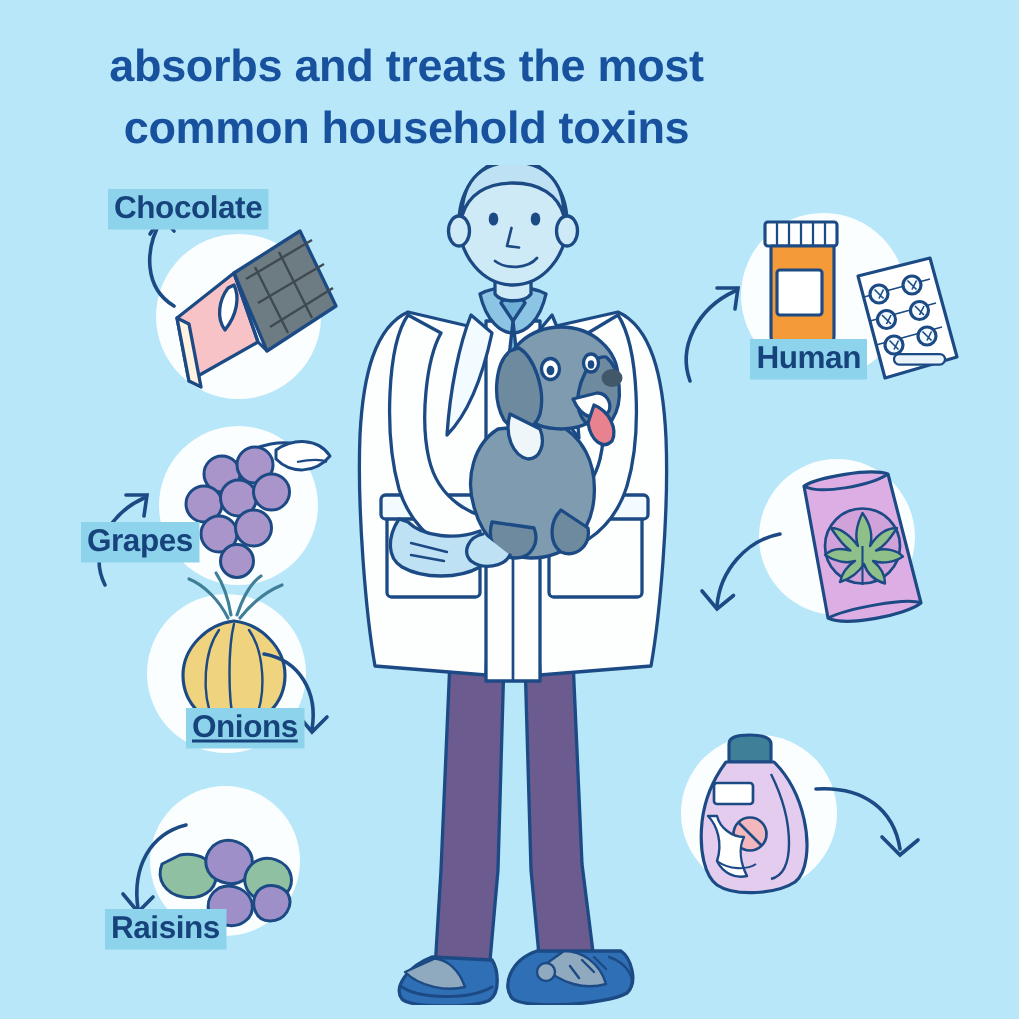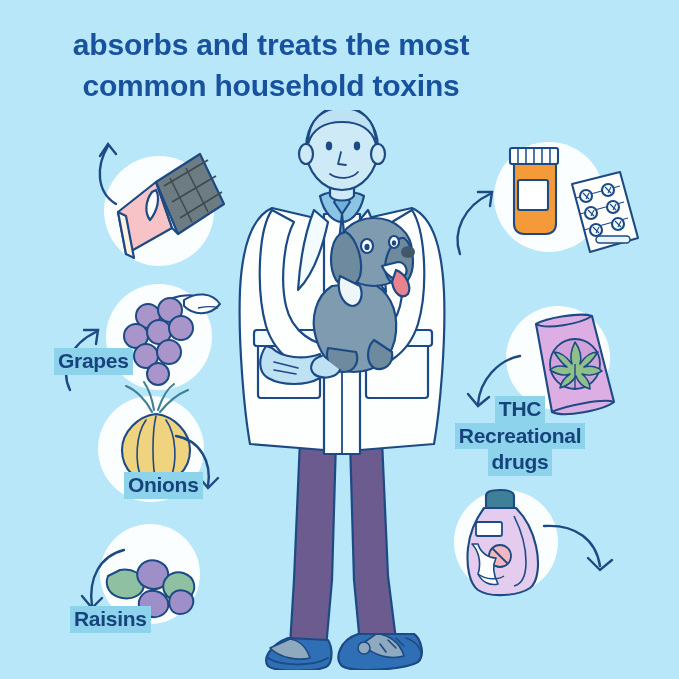--- a/index.html
+++ b/index.html
@@ -150,20 +150,23 @@
     </div>
     <div class="arrow" style="left:0px;top:6px;">
       <svg width="60" height="80" viewBox="0 0 60 80">
         <g fill="none" stroke="#1c4a84" stroke-width="2.4" stroke-linecap="round">
           <path d="M34 74 C14 62 14 36 26 16"></path>
           <path d="M18 26 L26 14 L34 24"></path>
         </g>
       </svg>
     </div>
   </div>
+  <div class="label" style="left:72px;top:126px;">
+    <span class="ln">Chocolate</span>
+  </div>
 
   <div class="item" style="left:70px;top:280px;">
     <div class="disc" style="left:36px;top:4px;width:106px;height:106px;"></div>
     <div class="art" style="left:38px;top:6px;">
       <svg width="120" height="110" viewBox="0 0 120 110">
         <g fill="none" stroke="#1c4a84" stroke-width="2" stroke-linejoin="round">
           <path d="M52 20 C62 10 82 6 96 12" stroke-width="2"></path>
           <path d="M76 14 C88 6 104 6 112 18 C102 30 86 30 76 20 Z" fill="#ffffff"></path>
           <path d="M90 22 C100 20 106 20 110 22" stroke-width="1.4"></path>
           <circle cx="40" cy="30" r="12" fill="#a995c9"></circle>
@@ -210,21 +213,21 @@
     </div>
     <div class="arrow" style="left:82px;top:46px;">
       <svg width="60" height="70" viewBox="0 0 60 70">
         <g fill="none" stroke="#1c4a84" stroke-width="2.4" stroke-linecap="round">
           <path d="M2 6 C26 10 38 32 34 56"></path>
           <path d="M24 46 L34 58 L44 48"></path>
         </g>
       </svg>
     </div>
   </div>
-  <div class="label" style="left:124px;top:472px;">
+  <div class="label" style="left:124px;top:472px;text-decoration:underline;">
     <span class="ln">Onions</span>
   </div>
 
   <div class="item" style="left:78px;top:516px;">
     <div class="disc" style="left:22px;top:8px;width:100px;height:100px;"></div>
     <div class="art" style="left:24px;top:30px;">
       <svg width="110" height="80" viewBox="0 0 110 80">
         <g fill="none" stroke="#1c4a84" stroke-width="2" stroke-linejoin="round">
           <path d="M6 30 C2 40 8 50 20 52 C32 54 42 48 42 38 C42 28 30 22 18 24 Z" fill="#8fc0a2"></path>
           <path d="M40 18 C32 26 34 38 46 42 C58 46 68 38 66 26 C64 16 50 10 40 18 Z" fill="#9f8fc9"></path>
@@ -277,20 +280,21 @@
     <div class="arrow" style="left:-14px;top:44px;">
       <svg width="60" height="80" viewBox="0 0 60 80">
         <g fill="none" stroke="#1c4a84" stroke-width="2.4" stroke-linecap="round">
           <path d="M8 72 C0 50 12 24 38 12"></path>
           <path d="M26 10 L40 10 L38 24"></path>
         </g>
       </svg>
     </div>
   </div>
   <div class="label rgt" style="left:438px;top:226px;width:140px;">
+    <span class="ln">Human</span>
   </div>
 
   <div class="item" style="left:498px;top:300px;">
     <div class="disc" style="left:8px;top:6px;width:104px;height:104px;"></div>
     <div class="art" style="left:22px;top:10px;">
       <svg width="120" height="120" viewBox="0 0 120 120">
         <g fill="none" stroke="#1c4a84" stroke-width="2.1" stroke-linejoin="round">
           <path d="M16 14 C26 8 60 2 72 6 L94 92 C84 100 44 108 32 102 Z" fill="#dcaee4"></path>
           <path d="M16 14 C26 20 60 14 72 6" stroke-width="2"></path>
           <path d="M32 102 C44 96 84 88 94 92" stroke-width="2"></path>
@@ -301,25 +305,20 @@
       </svg>
     </div>
     <div class="arrow" style="left:-40px;top:46px;">
       <svg width="70" height="80" viewBox="0 0 70 80">
         <g fill="none" stroke="#1c4a84" stroke-width="2.4" stroke-linecap="round">
           <path d="M62 10 C40 14 22 34 20 58"></path>
           <path d="M10 48 L20 60 L31 51"></path>
         </g>
       </svg>
     </div>
-  </div>
-  <div class="label ctr" style="left:440px;top:396px;width:160px;">
-    <span class="ln">THC</span>
-    <span class="ln">Recreational</span>
-    <span class="ln">drugs</span>
   </div>
 
   <div class="item" style="left:452px;top:486px;">
     <div class="disc" style="left:2px;top:4px;width:104px;height:104px;"></div>
     <div class="art" style="left:4px;top:0px;">
       <svg width="110" height="120" viewBox="0 0 110 120">
         <g fill="none" stroke="#1c4a84" stroke-width="2.1" stroke-linejoin="round">
           <path d="M30 10 C30 6 34 4 44 4 C54 4 58 6 58 10 L58 22 L30 22 Z" fill="#3f7f97"></path>
           <path d="M28 22 C22 30 14 44 12 62 C10 82 14 98 22 104 C34 112 62 110 74 102 C82 96 84 78 80 60 C76 42 68 30 60 22 Z" fill="#e4ccee"></path>
           <path d="M58 30 C64 42 70 58 70 76 C70 90 66 98 58 100" stroke-width="1.6" fill="none"></path>

